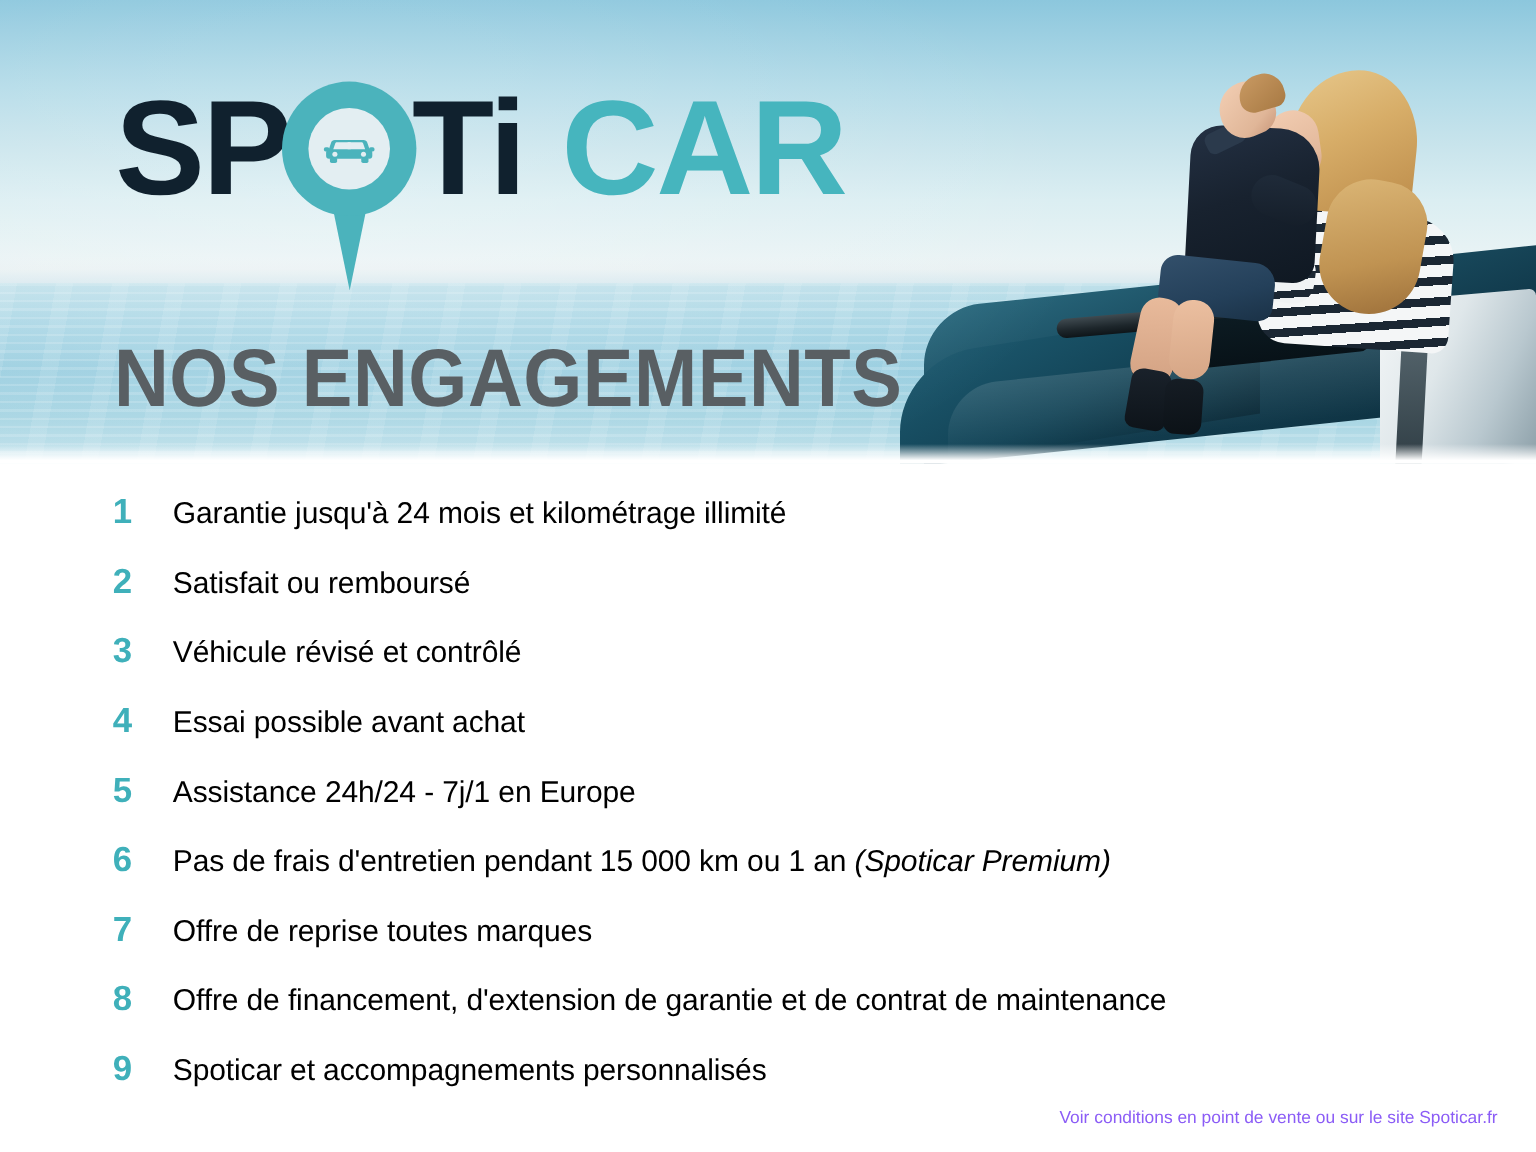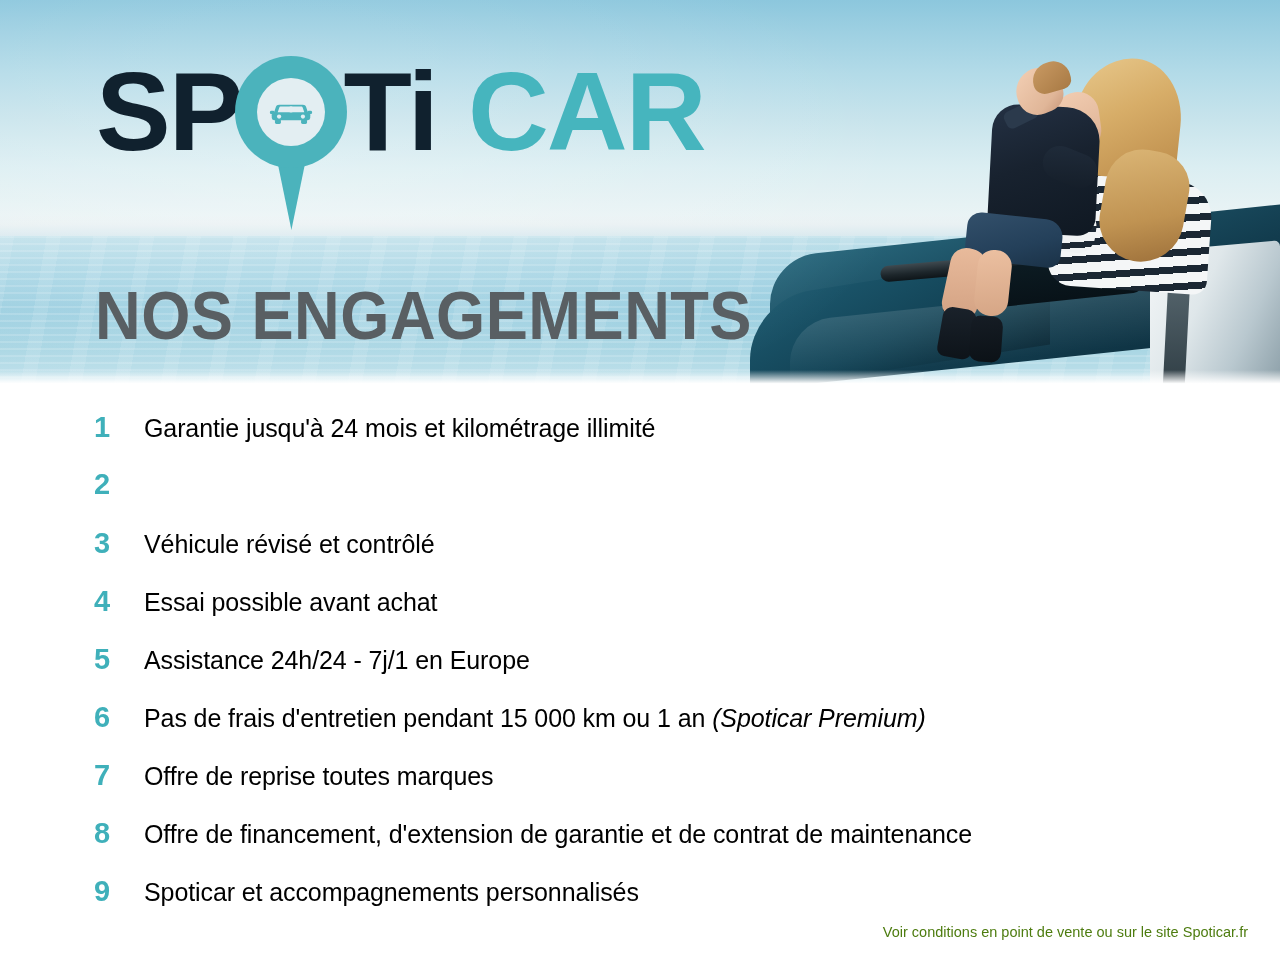--- a/index.html
+++ b/index.html
@@ -226,21 +226,21 @@
     border-radius:10px; transform:rotate(4deg);
   }
   .c-arm {
     position:absolute; left:292px; top:150px; width:56px; height:34px;
     background:linear-gradient(160deg,#202c3b,#141d28);
     border-radius:18px; transform:rotate(22deg);
   }
 
   
   .logo {
-    position:absolute; left:96px; top:56px;
+    position:absolute; left:96px; top:68px;
     height:128px;
     display:flex; align-items:flex-start;
   }
   .logo-text {
     font-family:"Liberation Sans", sans-serif;
     font-weight:bold;
     font-size:112px;
     line-height:112px;
     letter-spacing:-2px;
   }
@@ -322,21 +322,21 @@
   }
   .txt .em { font-style:italic; }
 
   
   .footer {
     position:absolute;
     right:32px; bottom:19px;
     font-family:"Liberation Sans", sans-serif;
     font-size:14.5px;
     line-height:18px;
-    color:#4d7c0f;
+    color:#8b5cf6;
     white-space:nowrap;
   }
 </style>
 </head>
 <body>
 
 <div class="page">
 
   <div class="hero">
     <div class="sky"></div>
@@ -404,20 +404,21 @@
     <div class="hero-fade"></div>
   </div>
 
   <div class="list" id="commitments-list">
       <div class="list-item">
         <span class="num">1</span>
         <span class="txt"><span>Garantie jusqu'à 24 mois et kilométrage illimité</span></span>
       </div>
       <div class="list-item">
         <span class="num">2</span>
+        <span class="txt"><span>Satisfait ou remboursé</span></span>
       </div>
       <div class="list-item">
         <span class="num">3</span>
         <span class="txt"><span>Véhicule révisé et contrôlé</span></span>
       </div>
       <div class="list-item">
         <span class="num">4</span>
         <span class="txt"><span>Essai possible avant achat</span></span>
       </div>
       <div class="list-item">

